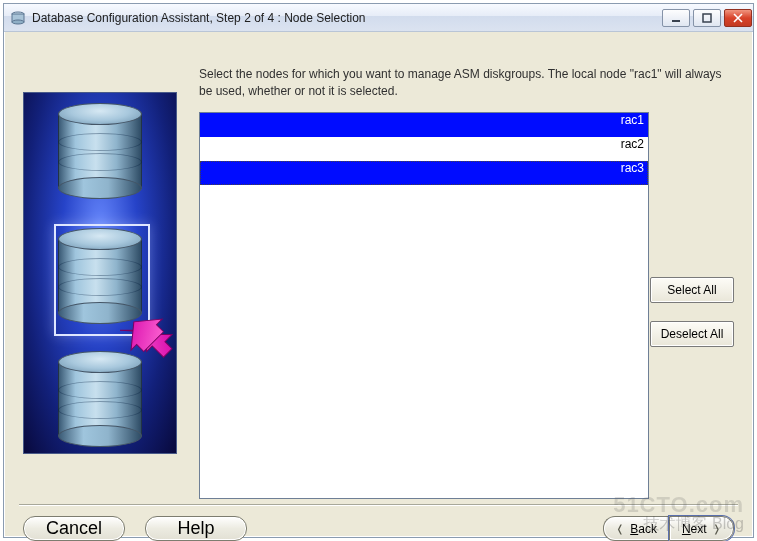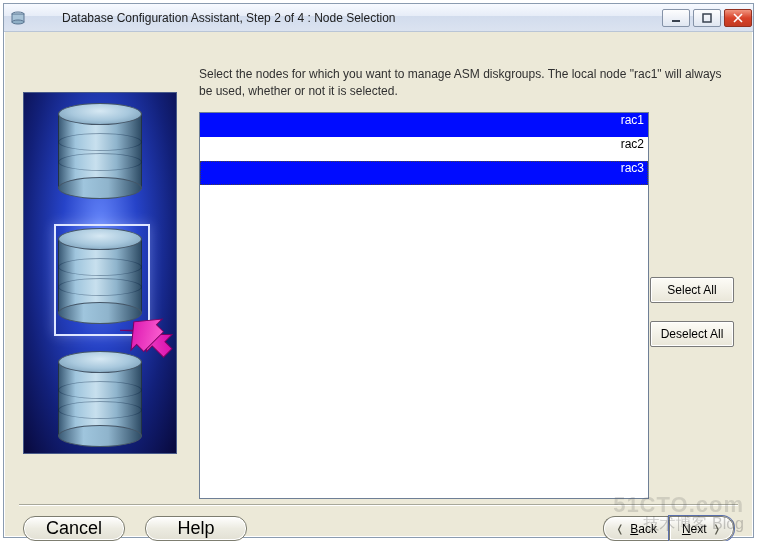--- a/index.html
+++ b/index.html
@@ -37,21 +37,20 @@
     background:var(--body-bg);
     box-shadow:0 0 0 1px #fff inset;
   }
 
   .titlebar{
     height:27px;
     background:linear-gradient(to bottom,#f7faff 0%,#e6ecf7 45%,#d2dced 46%,#dbe3f0 100%);
     border-bottom:1px solid #b9c5d6;
     display:flex; align-items:center;
     padding:0 1px 0 6px;
-    gap:30px;
   }
   .titlebar .app-icon{
     width:16px;height:16px; margin-right:6px;
     display:flex;align-items:center;justify-content:center;
   }
   .titlebar .title{
     flex:1;
     color:var(--title-text);
     font-size:12px;
     white-space:nowrap; overflow:hidden;

